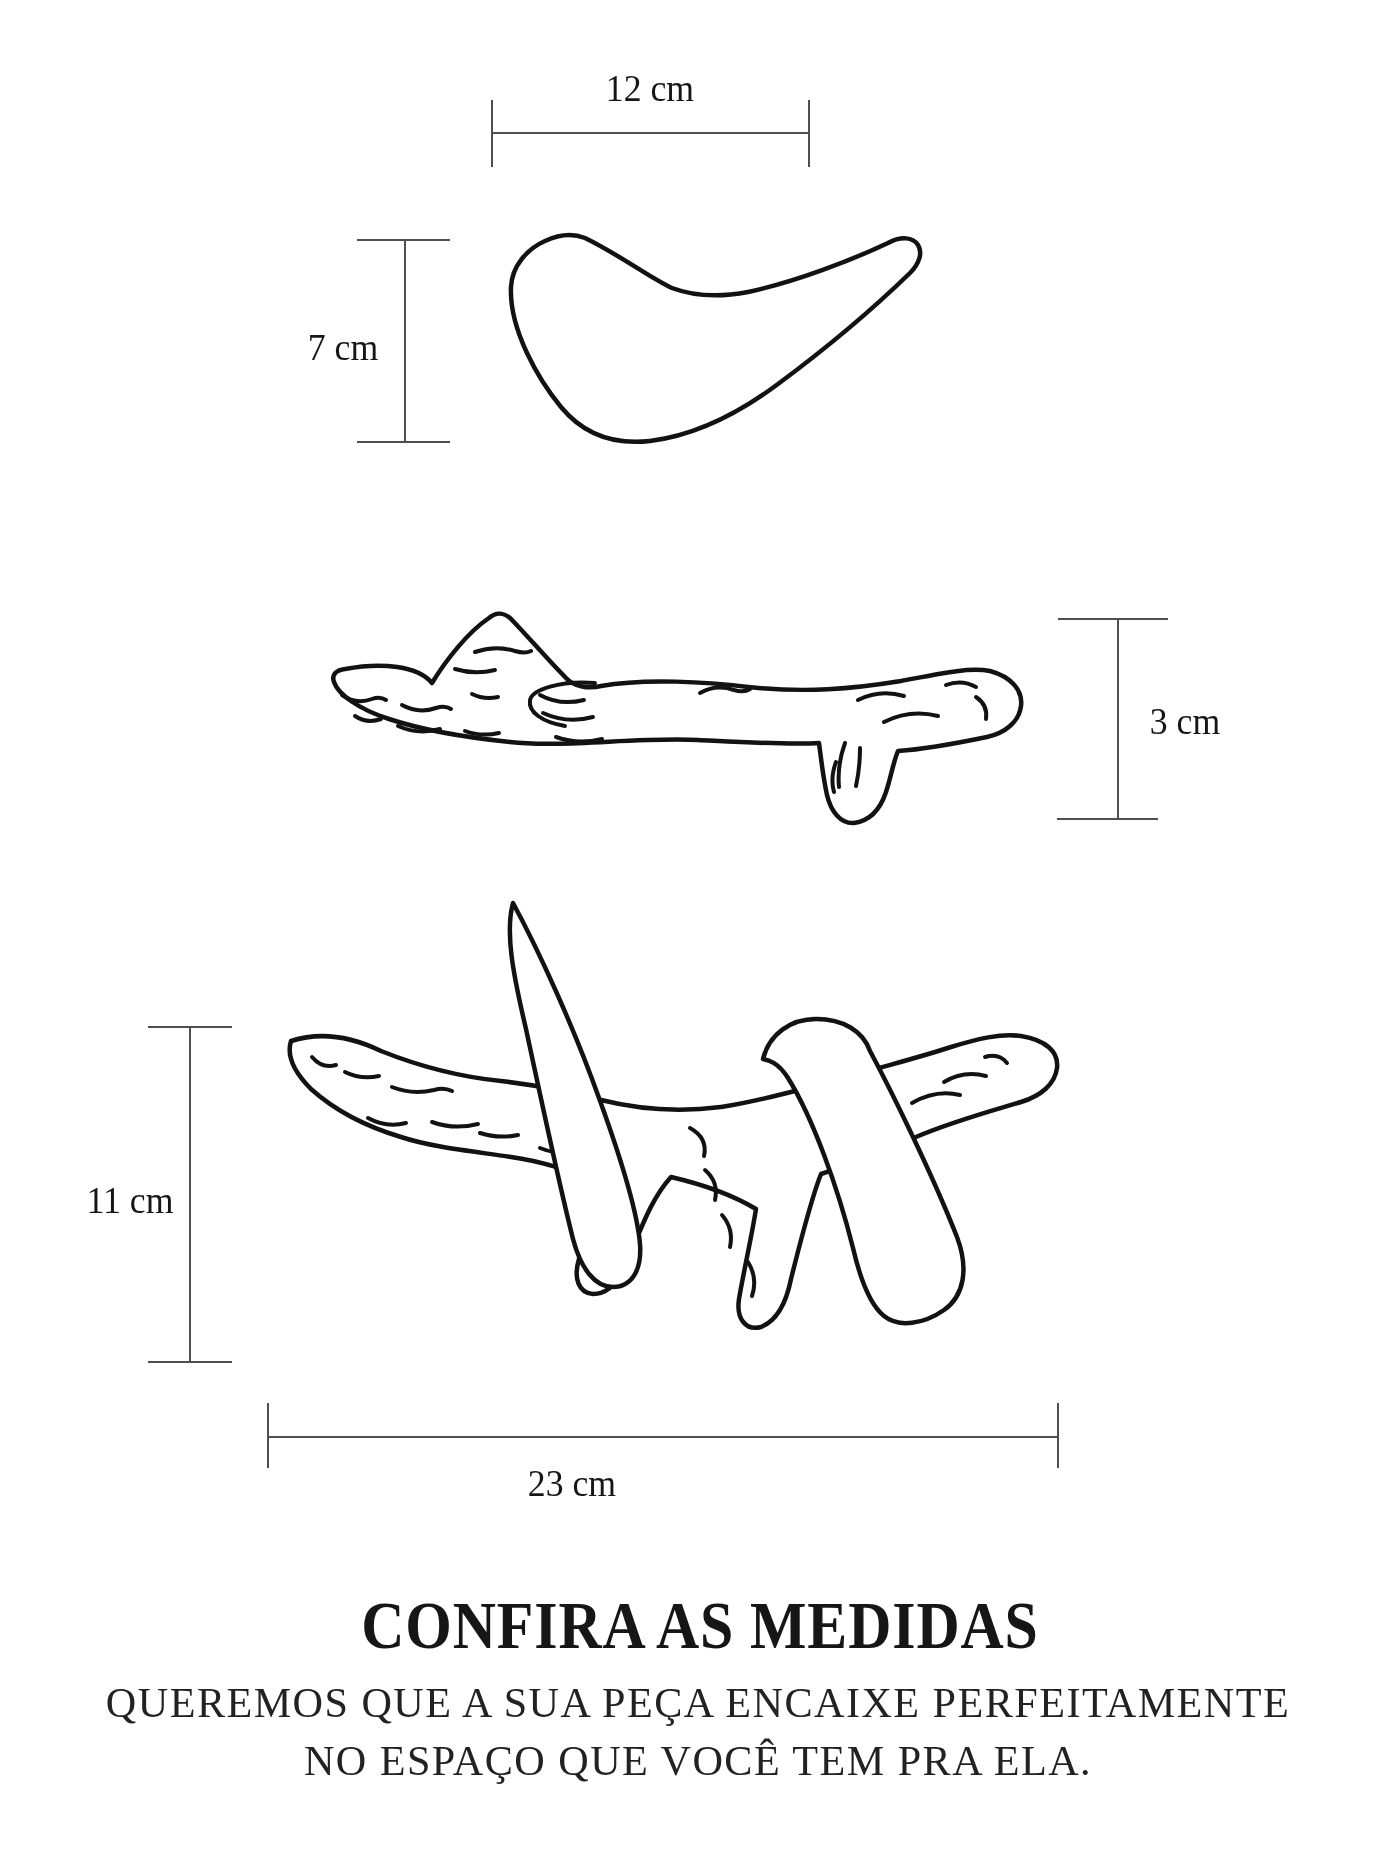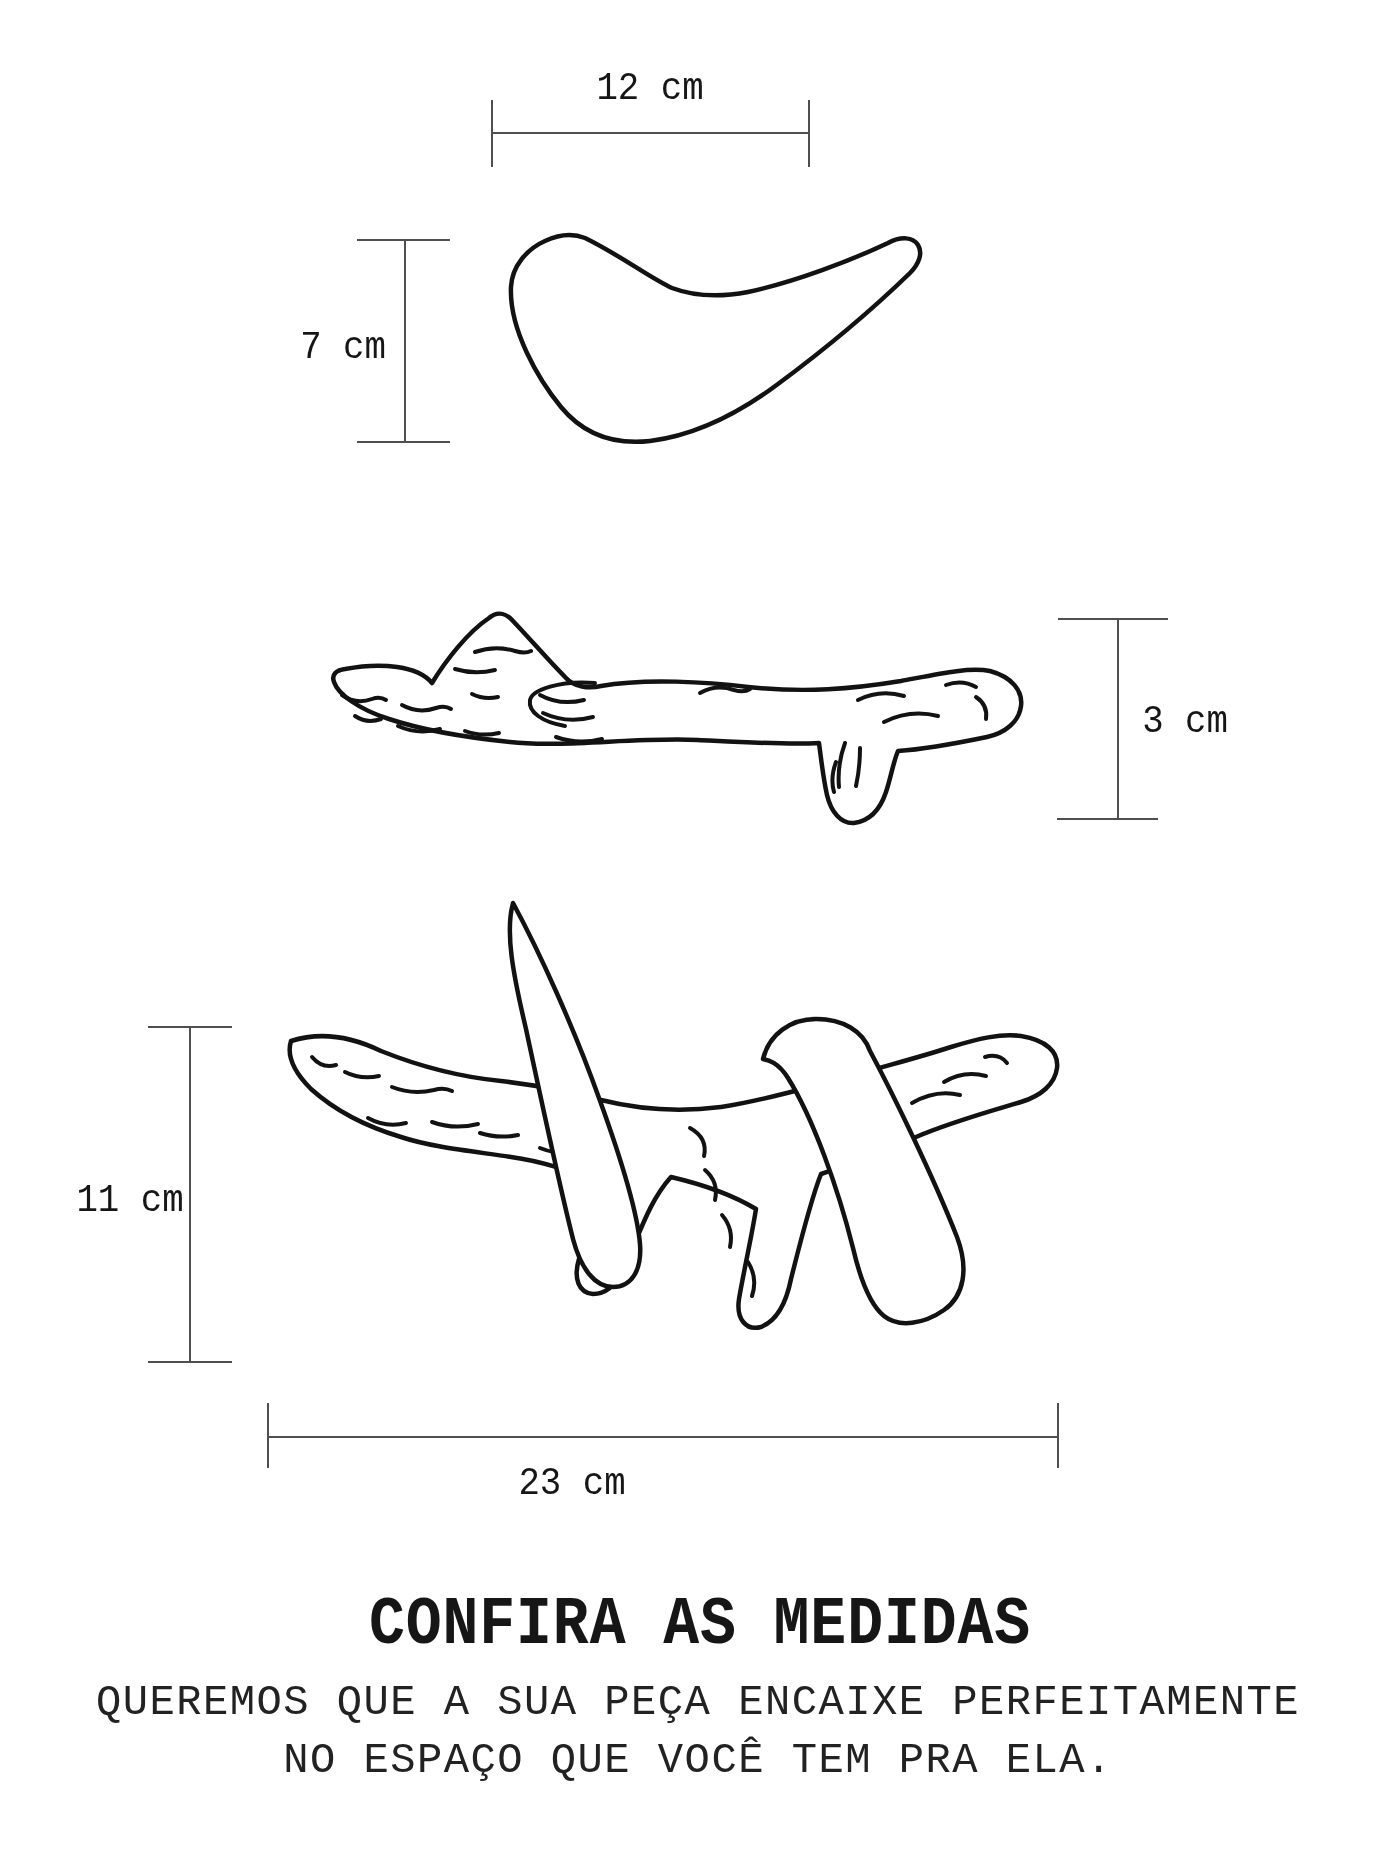--- a/index.html
+++ b/index.html
@@ -1,20 +1,20 @@
 <!DOCTYPE html>
 <html><head>
 <meta charset="utf-8">
 <style>
   html,body{margin:0;padding:0;background:#fff;}
   .canvas{
     position:relative;
     width:1396px;height:1862px;
     background:var(--bg,#fff);
-    font-family:Liberation Mono, monospace;
+    font-family:Liberation Serif, serif;
     overflow:hidden;
   }
   .art{position:absolute;left:0;top:0;width:1396px;height:1862px;}
   .dim-label{
     position:absolute;
     transform:translate(-50%,-50%) scaleX(0.94);
     font-size:38px;
     color:var(--txt,#161616);
     white-space:nowrap;
     letter-spacing:0px;

